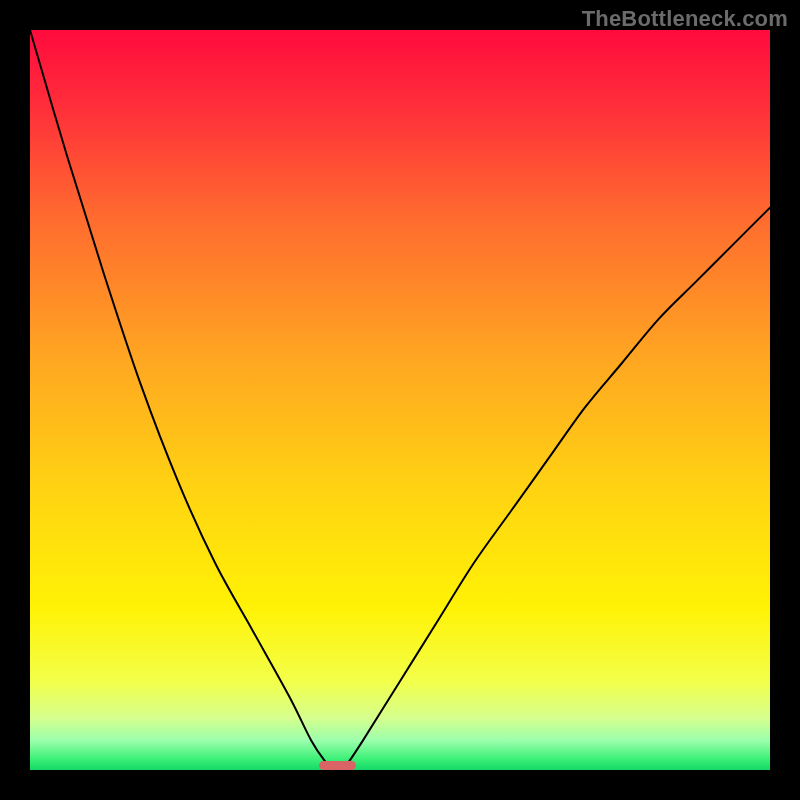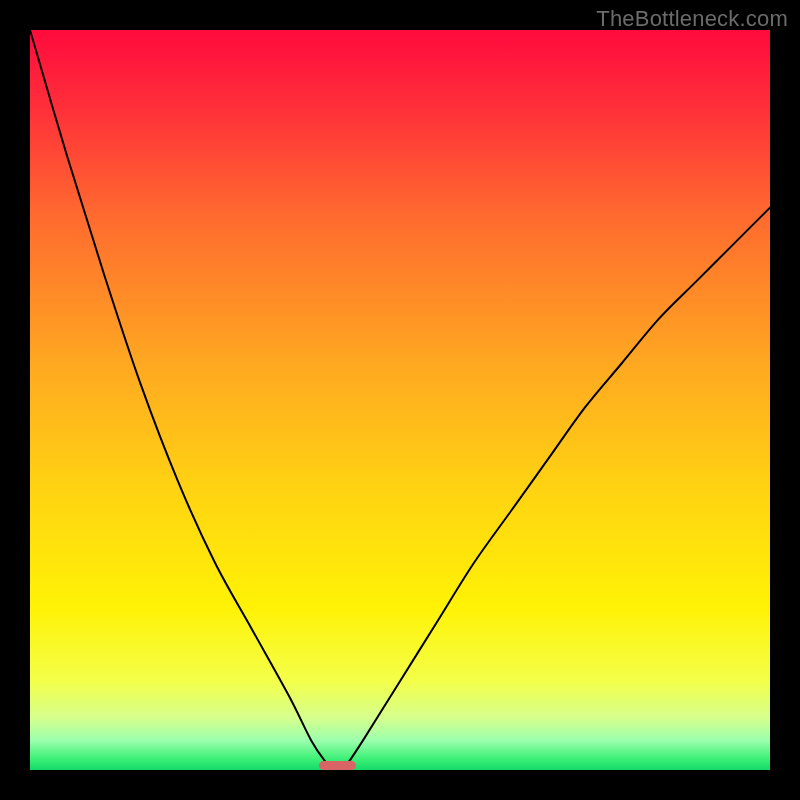--- a/index.html
+++ b/index.html
@@ -43,21 +43,21 @@
   }
   .marker {
     position: absolute;
     border-radius: 6px;
   }
   .watermark {
     position: absolute;
     top: 6px;
     right: 12px;
     font-size: 22px;
-    font-weight: 400;
+    font-weight: 700;
     color: #6b6b6b;
     letter-spacing: 0.2px;
   }
 </style>
 </head>
 <body>
 
 <div class="frame">
 
   <div class="plot-area">

